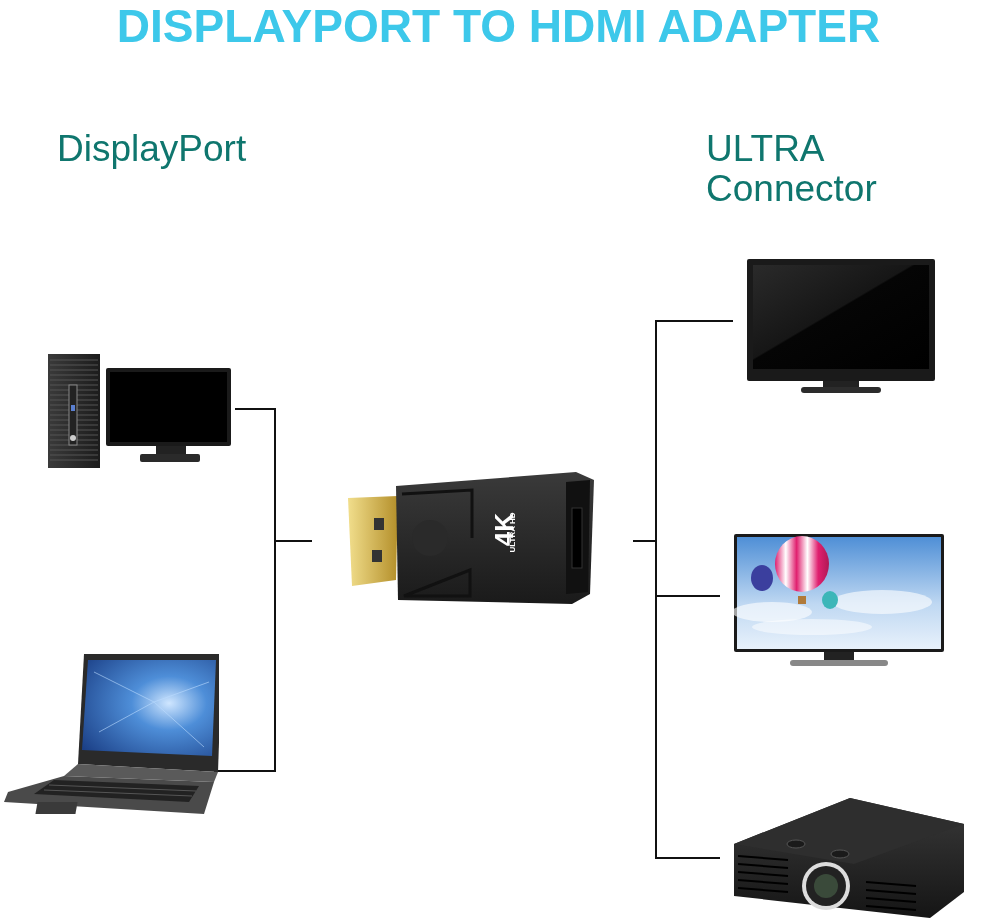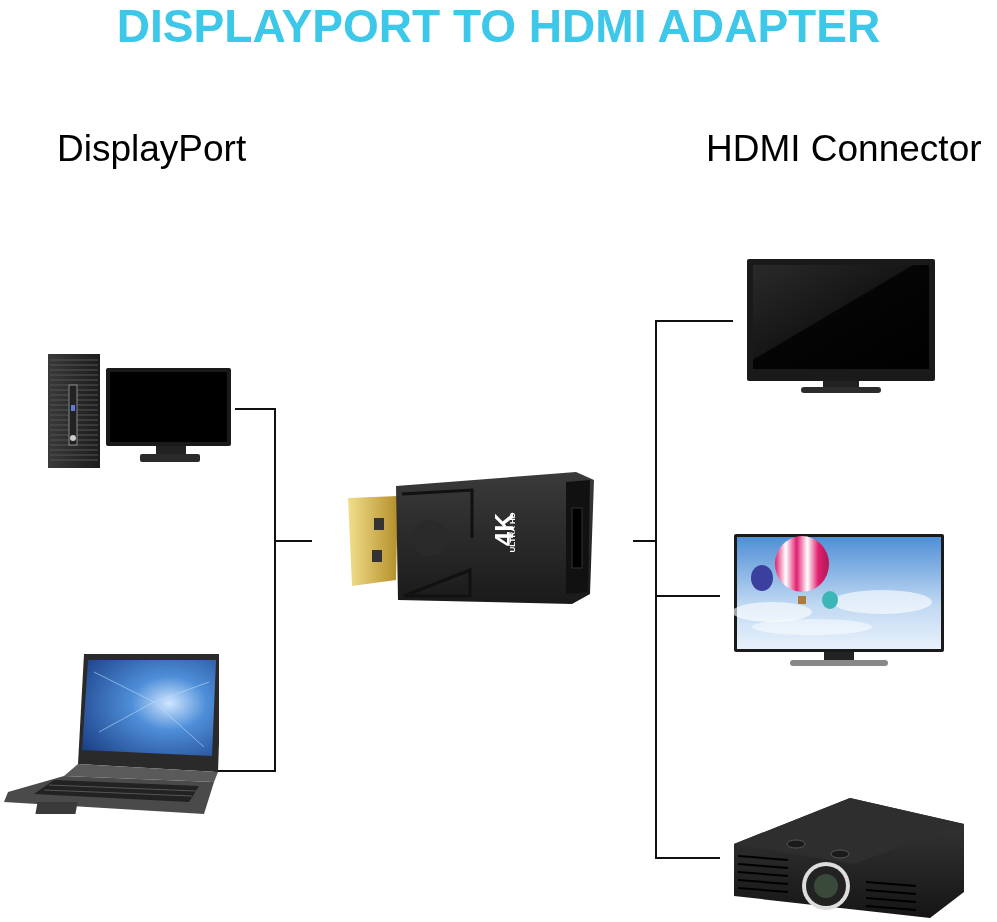--- a/index.html
+++ b/index.html
@@ -3,33 +3,33 @@
 <meta charset="utf-8">
 <style>
   html, body { margin: 0; padding: 0; background: #ffffff; }
   body { width: 997px; height: 922px; position: relative; overflow: hidden; font-family: "Liberation Sans", sans-serif; }
   .title {
     position: absolute; left: 0; top: 0; width: 997px; text-align: center;
     font-family: "Liberation Sans", sans-serif; font-weight: bold; font-size: 47px;
     color: #3dc8ea; letter-spacing: 0px; line-height: 52px; top: 0px;
     transform: scaleX(0.98);
   }
-  .label { position: absolute; font-size: 37px; color: #000000; line-height: 40px; font-family: "Liberation Sans", sans-serif; }
+  .label { position: absolute; font-size: 37px; color: #0f766e; line-height: 40px; font-family: "Liberation Sans", sans-serif; }
   .lbl-dp { left: 57px; top: 129px; }
   .lbl-hdmi { left: 706px; top: 129px; }
   .line { position: absolute; background: #111; }
   .device { position: absolute; }
   svg { display: block; }
 </style>
 </head>
 <body>
 
 <div class="title">DISPLAYPORT TO HDMI ADAPTER</div>
 <div class="label lbl-dp">DisplayPort</div>
-<div class="label lbl-hdmi">HDMI Connector</div>
+<div class="label lbl-hdmi">ULTRA Connector</div>
 
 <div class="line" style="left:235px; top:408px; width:41px; height:2px;"></div>
 <div class="line" style="left:274px; top:408px; width:2px; height:364px;"></div>
 <div class="line" style="left:214px; top:770px; width:62px; height:2px;"></div>
 <div class="line" style="left:274px; top:540px; width:38px; height:2px;"></div>
 
 <div class="line" style="left:633px; top:540px; width:23px; height:2px;"></div>
 <div class="line" style="left:655px; top:320px; width:2px; height:539px;"></div>
 <div class="line" style="left:655px; top:320px; width:78px; height:2px;"></div>
 <div class="line" style="left:655px; top:595px; width:65px; height:2px;"></div>

